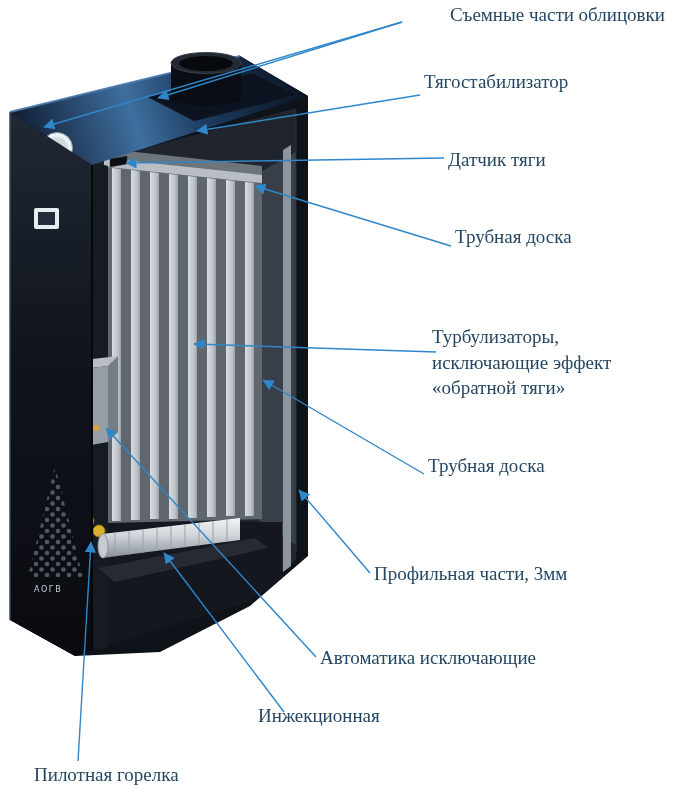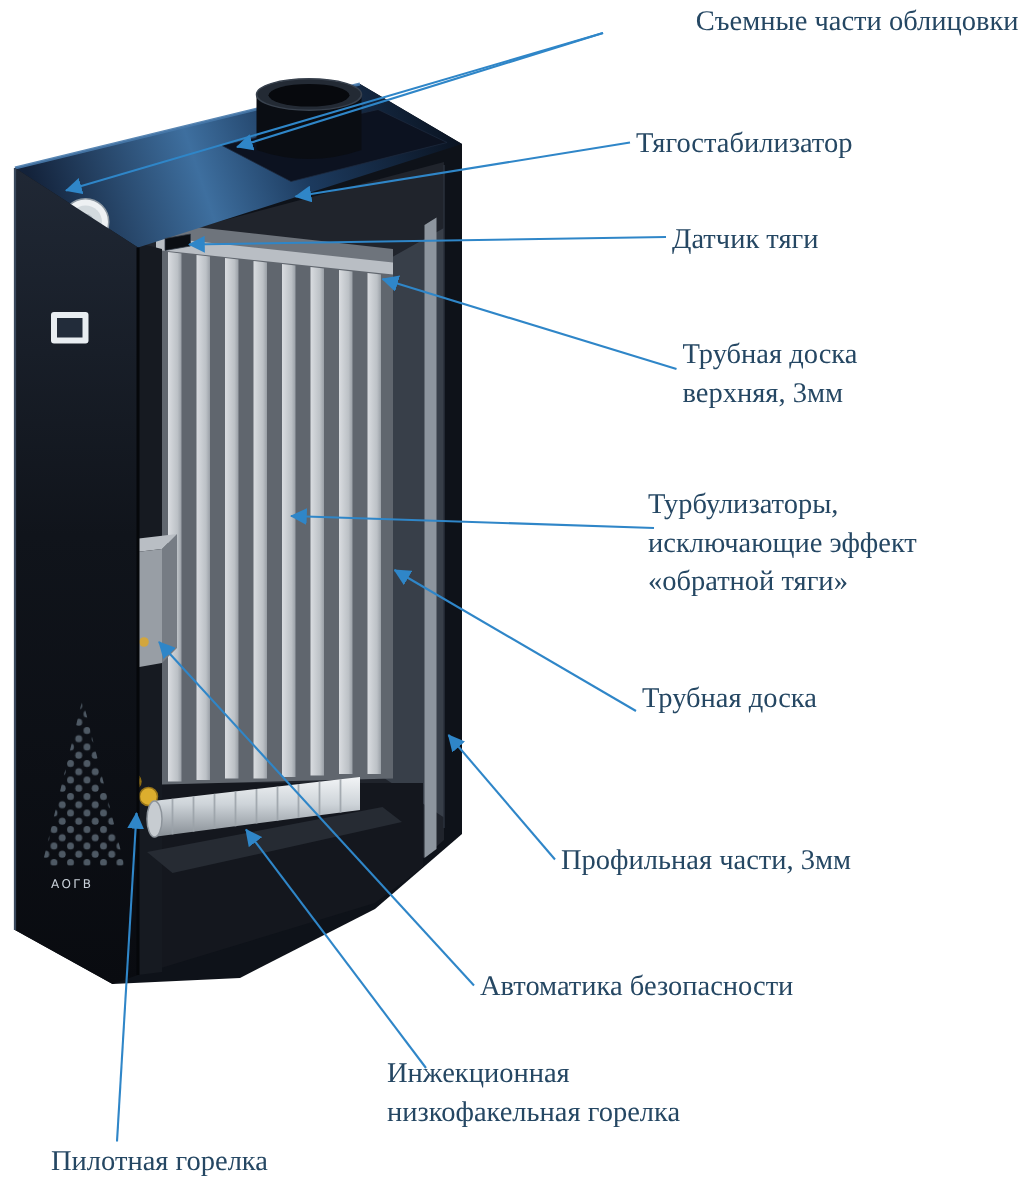--- a/index.html
+++ b/index.html
@@ -166,46 +166,44 @@
       <line class="leader" x1="436" y1="352" x2="194" y2="344" marker-end="url(#arrowhead)"></line>
       <line class="leader" x1="424" y1="474" x2="263" y2="380" marker-end="url(#arrowhead)"></line>
       <line class="leader" x1="370" y1="573" x2="299" y2="490" marker-end="url(#arrowhead)"></line>
       <line class="leader" x1="316" y1="657" x2="106" y2="428" marker-end="url(#arrowhead)"></line>
       <line class="leader" x1="284" y1="712" x2="164" y2="553" marker-end="url(#arrowhead)"></line>
       <line class="leader" x1="78" y1="761" x2="91" y2="542" marker-end="url(#arrowhead)"></line>
     </g>
   </svg>
 
   <div>
-    <div class="label" style="top:2px; right:0;text-align:center;">Съемные части облицовки</div>
-
-    <div class="label" style="top:83px; left:424px;">Тягостабилизатор</div>
+    <div class="label" style="top:2px; right:14px;text-align:center;">Съемные части облицовки</div>
+
+    <div class="label" style="top:69px; left:424px;">Тягостабилизатор</div>
 
     <div class="label" style="top:147px; left:448px;">Датчик тяги</div>
 
     <div class="label center" style="top:224px; left:455px; width:185px;">
       <div>Трубная доска</div>
-      <div>верхняя, 3мм</div>
     </div>
 
     <div class="label center" style="top:324px; left:432px; width:250px;">
       <div>Турбулизаторы,</div>
       <div>исключающие эффект</div>
       <div>«обратной тяги»</div>
     </div>
 
     <div class="label center" style="top:453px; left:428px; width:185px;">
       <div>Трубная доска</div>
     </div>
 
     <div class="label" style="top:561px; left:374px;">Профильная части, 3мм</div>
 
-    <div class="label" style="top:645px; left:320px;">Автоматика безопасности</div>
+    <div class="label" style="top:645px; left:320px;">Автоматика исключающие</div>
 
     <div class="label center" style="top:703px; left:258px; width:240px;">
       <div>Инжекционная</div>
-      <div>низкофакельная горелка</div>
     </div>
 
     <div class="label" style="top:762px; left:34px;text-align:right;">Пилотная горелка</div>
   </div>
 
 </div>
 
 </body></html>

